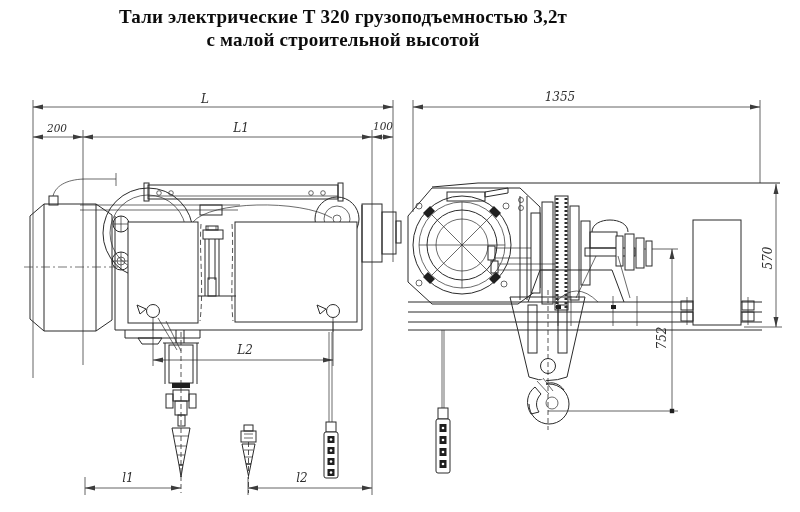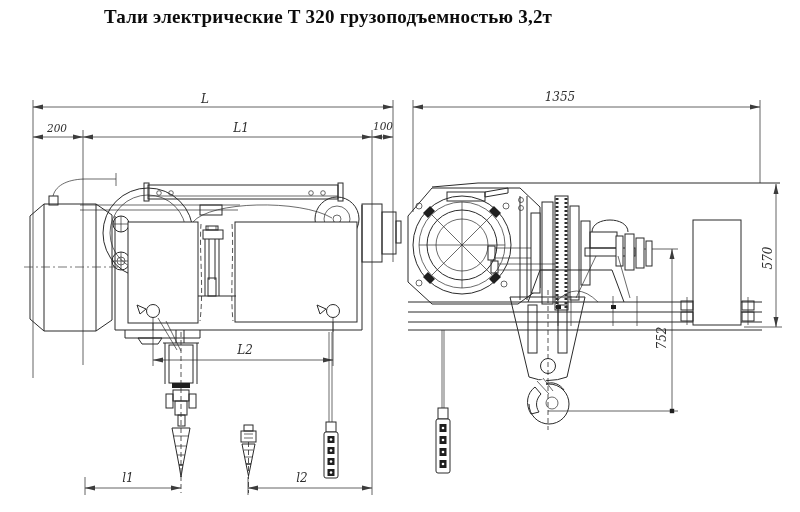--- a/index.html
+++ b/index.html
@@ -1,40 +1,41 @@
 <!DOCTYPE html>
 <html><head>
 <meta charset="utf-8">
 <style>
   html,body{margin:0;padding:0;background:#ffffff;}
   #stage{position:relative;width:800px;height:512px;background:#fff;overflow:hidden;
          font-family:"Liberation Serif",serif;}
   #title-block{position:absolute;top:5px;left:0;width:656px;text-align:center;
                font-weight:bold;font-size:19px;line-height:23px;color:#0c0c0c;
-               letter-spacing:0.2px;z-index:2;}
+               letter-spacing:0.2px;z-index:2;padding-left:15px;}
   svg{position:absolute;top:0;left:0;}
   .ln{stroke:#2b2b2b;stroke-width:1;fill:none;stroke-linecap:butt;stroke-linejoin:miter;}
   .tn{stroke:#2b2b2b;stroke-width:0.7;fill:none;}
   .wf{stroke:#2b2b2b;stroke-width:1;fill:#ffffff;}
   .blk{fill:#1f1f1f;stroke:none;}
   .dim{stroke:#3c3c3c;stroke-width:0.8;fill:none;}
   .dsh{stroke:#2b2b2b;stroke-width:0.8;fill:none;stroke-dasharray:5 3;}
   .ctr{stroke:#3c3c3c;stroke-width:0.7;fill:none;stroke-dasharray:9 3 2 3;}
   .teeth{stroke:#2b2b2b;stroke-width:3;fill:none;stroke-dasharray:2 2;}
   .dim-label{font-family:"DejaVu Serif",serif;font-style:italic;font-size:12px;
              fill:#2e2e2e;text-anchor:middle;}
   .dim-label-sm{font-size:10.5px;}
 </style>
 </head>
 <body>
 
 <div id="stage">
 
   <div id="title-block">
     <div>Тали электрические Т 320 грузоподъемностью 3,2т</div>
+    <div>с малой строительной высотой</div>
   </div>
 
   <svg width="800" height="512" viewBox="0 0 800 512">
     <defs>
       <marker id="mA" viewBox="0 0 10 6" refX="9.3" refY="3" markerWidth="11" markerHeight="7" orient="auto" markerUnits="userSpaceOnUse">
         <path d="M0,0.7 L9.5,3 L0,5.3 Z" fill="#3c3c3c"></path>
       </marker>
       <marker id="mB" viewBox="0 0 10 6" refX="9.3" refY="3" markerWidth="11" markerHeight="7" orient="auto-start-reverse" markerUnits="userSpaceOnUse">
         <path d="M0,0.7 L9.5,3 L0,5.3 Z" fill="#3c3c3c"></path>
       </marker>

